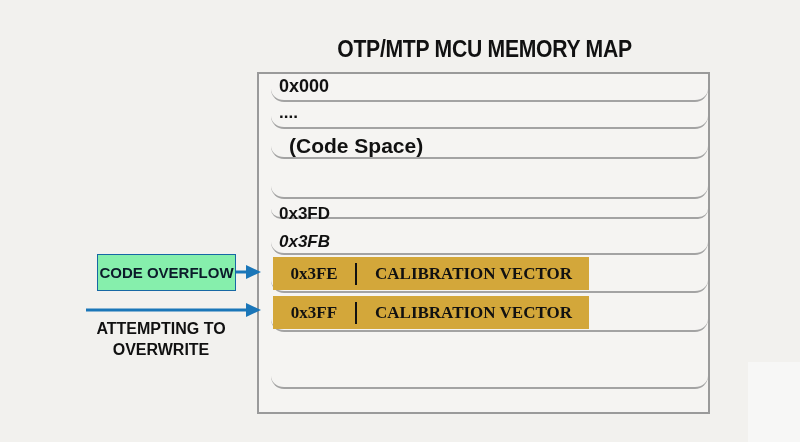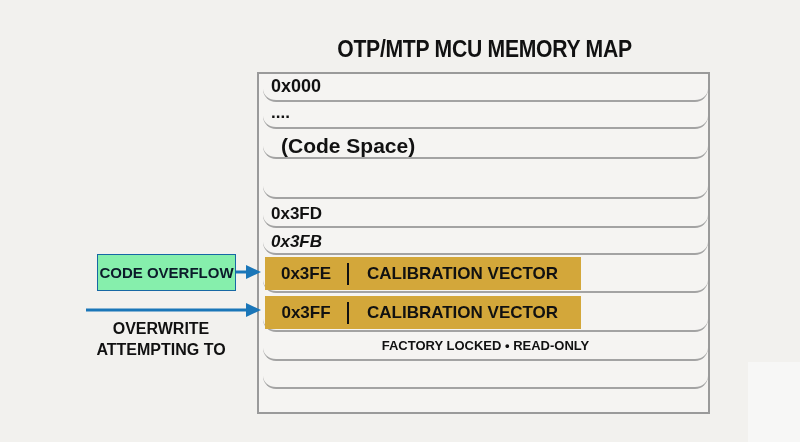--- a/index.html
+++ b/index.html
@@ -1,23 +1,23 @@
 <!DOCTYPE html>
 <html><head>
 <meta charset="utf-8">
 <style>
   html,body{margin:0;padding:0;}
   body{width:800px;height:442px;background:#f2f1ee;position:relative;overflow:hidden;font-family:"Liberation Sans","DejaVu Sans",sans-serif;}
   .patch{position:absolute;left:748px;top:362px;width:52px;height:80px;background:#f7f7f6;}
   .title{position:absolute;left:257px;width:455px;top:36px;text-align:center;font-weight:bold;font-size:23px;letter-spacing:-0.3px;color:#111;transform:scaleX(0.92);}
   .table{position:absolute;left:257px;top:72px;width:453px;height:342px;border:2px solid #9a9a9a;box-sizing:border-box;background:#f5f4f2;}
-  .row{position:absolute;left:4px;right:0;border-bottom:2px solid #a3a3a3;box-sizing:border-box;border-radius:13px;}
+  .row{position:absolute;left:12px;right:0;border-bottom:2px solid #a3a3a3;box-sizing:border-box;border-radius:13px;}
   .row:last-child{border-bottom:none;}
   .rtext{position:absolute;left:8px;font-weight:bold;color:#111;font-size:17px;}
-  .gold{position:absolute;left:2px;width:316px;background:#d3a73a;display:flex;align-items:center;font-weight:bold;font-size:17px;color:#111;}
+  .gold{position:absolute;left:2px;width:316px;background:#d3a73a;display:flex;align-items:center;font-weight:bold;font-size:17px;color:#111;font-family:Liberation Serif, serif;}
   .gold .addr{width:82px;text-align:center;}
   .gold .sep{width:2px;height:22px;background:#111;margin-right:18px;}
   .locked{position:absolute;left:0;right:0;text-align:center;font-weight:bold;font-size:13px;color:#111;}
   .blue{position:absolute;left:97px;top:254px;width:139px;height:37px;background:#86efac;border:1px solid #1768a4;box-sizing:border-box;color:#0c1b2a;font-weight:bold;font-size:15px;display:flex;align-items:center;justify-content:center;}
   .attempt{position:absolute;left:86px;top:318px;width:150px;text-align:center;font-weight:bold;font-size:16px;line-height:21px;color:#111;}
   svg.arrows{position:absolute;left:0;top:0;}
 </style>
 </head>
 <body>
 
@@ -29,56 +29,53 @@
   <div class="row" style="top:0;height:28px;">
     <span class="rtext" style="top:2px;font-size:18px;">0x000</span>
   </div>
   <div class="row" style="top:28px;height:27px;">
     <span class="rtext" style="top:1px;">....</span>
   </div>
   <div class="row" style="top:55px;height:30px;">
     <span class="rtext" style="left:18px;top:5px;font-size:21px;">(Code Space)</span>
   </div>
   <div class="row" style="top:85px;height:40px;"></div>
-  <div class="row" style="top:125px;height:29px;">
+  <div class="row" style="top:125px;height:20px;">
     <span class="rtext" style="top:5px;">0x3FD</span>
   </div>
   <div class="row" style="top:154px;height:27px;font-style:italic;">
     <span class="rtext" style="top:4px;">0x3FB</span>
   </div>
   <div class="row" style="top:181px;height:38px;">
     <div class="gold" style="top:2px;height:33px;">
       <span class="addr">0x3FE</span>
       <span class="sep"></span>
       <span>CALIBRATION VECTOR</span>
     </div>
   </div>
   <div class="row" style="top:219px;height:39px;">
     <div class="gold" style="top:3px;height:33px;">
       <span class="addr">0x3FF</span>
       <span class="sep"></span>
       <span>CALIBRATION VECTOR</span>
     </div>
   </div>
-  <div class="row" style="top:258px;height:29px;">
-    <span class="locked" style="top:6px;">FACTORY LOCKED • READ-ONLY</span>
-  </div>
   <div class="row" style="top:287px;height:28px;"></div>
   <div class="row" style="top:315px;height:27px;"></div>
 </div>
 
 <div class="blue">CODE OVERFLOW</div>
 
 <svg class="arrows" width="800" height="442">
   <g>
     <line x1="236" y1="272" x2="250" y2="272" stroke="#1a76b8" stroke-width="3"></line>
     <polygon points="246,265 261,272 246,279" fill="#1a76b8"></polygon>
   </g>
   <g>
     <line x1="86" y1="310" x2="250" y2="310" stroke="#1a76b8" stroke-width="3"></line>
     <polygon points="246,303 261,310 246,317" fill="#1a76b8"></polygon>
   </g>
 </svg>
 
 <div class="attempt">
+  <div>ATTEMPTING TO</div>
   <div>OVERWRITE</div>
-  <div>ATTEMPTING TO</div>
 </div>
 
 </body></html>

